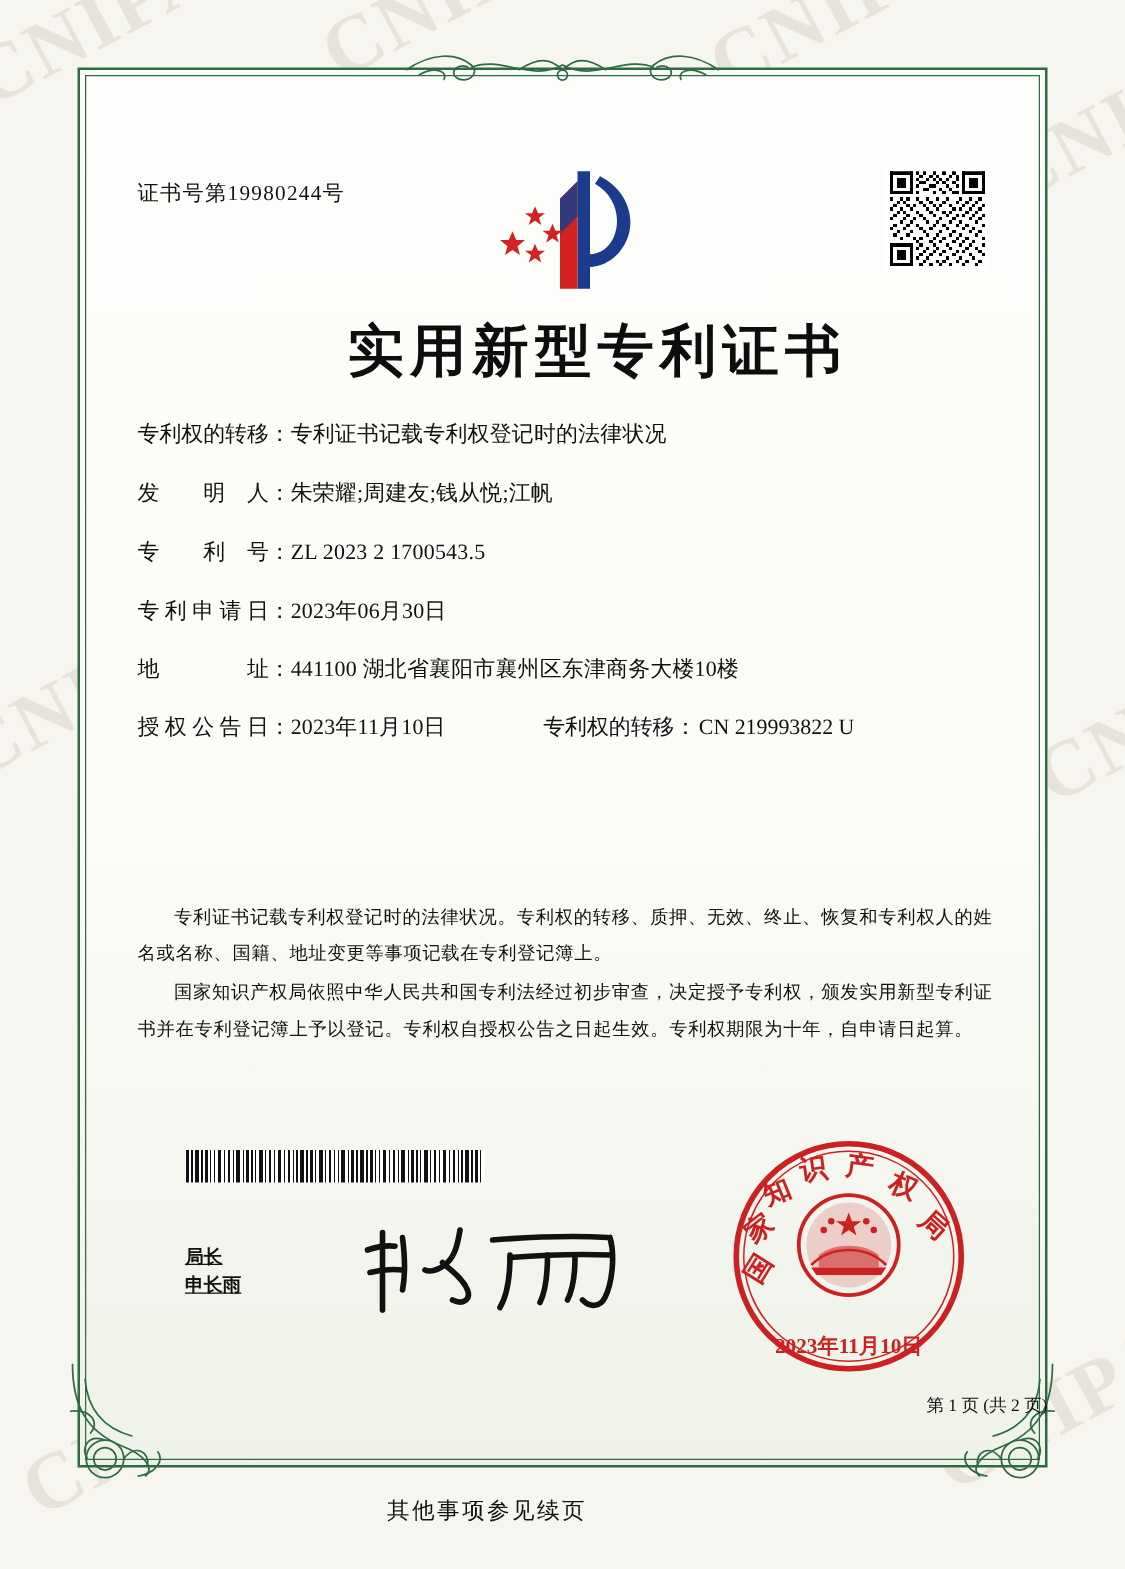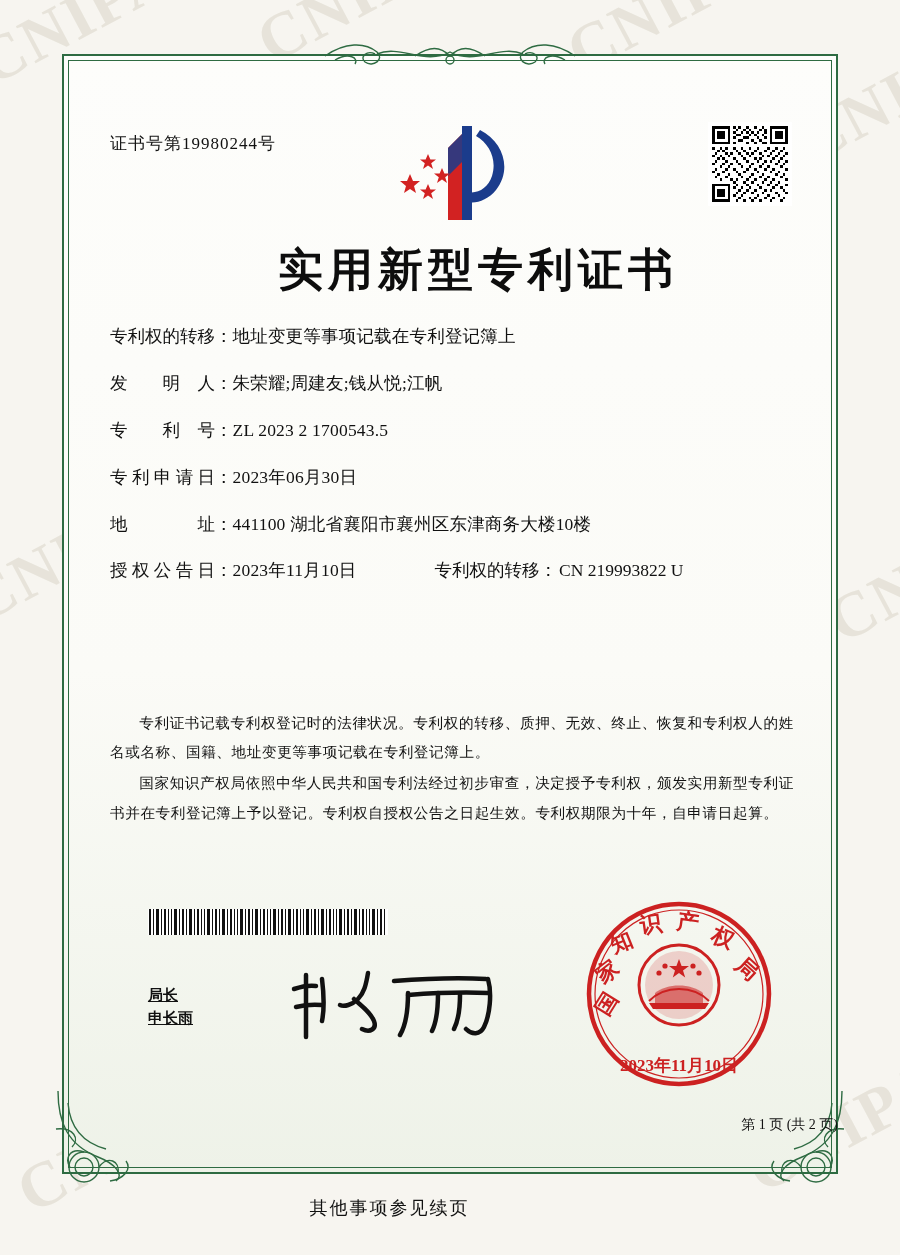--- a/index.html
+++ b/index.html
@@ -62,20 +62,21 @@
   }
   .orn-top   { left: 50%; transform: translateX(-50%); top: -14px; }
   .orn-bl    { left: -12px; bottom: -14px; }
   .orn-br    { right: -12px; bottom: -14px; }
 
   .page-body {
     position: absolute;
     inset: 0;
     padding: 0 46px;
     box-sizing: border-box;
+    margin-top: 11px;
   }
 
   
   .cert-no {
     position: absolute;
     left: 48px;
     top: 78px;
     font-size: 17px;
     letter-spacing: 1px;
     color: #111;
@@ -510,21 +511,21 @@
             <rect x="26" y="28" width="1" height="1"></rect>
         </g>
       </svg>
     </div>
 
     <div class="doc-title">实用新型专利证书</div>
 
     <div class="fields">
       <div class="field-row">
         <span class="field-label">专利权的转移：</span>
-        <span class="field-value">地址变更等事项记载在专利登记簿上</span>
+        <span class="field-value">专利证书记载专利权登记时的法律状况</span>
       </div>
       <div class="field-row">
         <span class="field-label">发　　明　人：</span>
         <span class="field-value">朱荣耀;周建友;钱从悦;江帆</span>
       </div>
       <div class="field-row">
         <span class="field-label">专　　利　号：</span>
         <span class="field-value">ZL 2023 2 1700543.5</span>
       </div>
       <div class="field-row">

